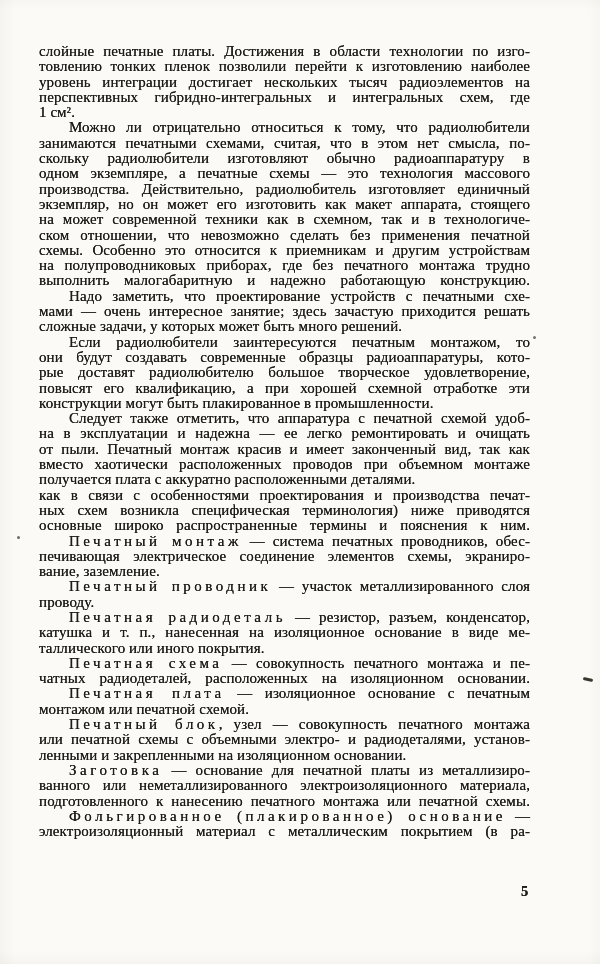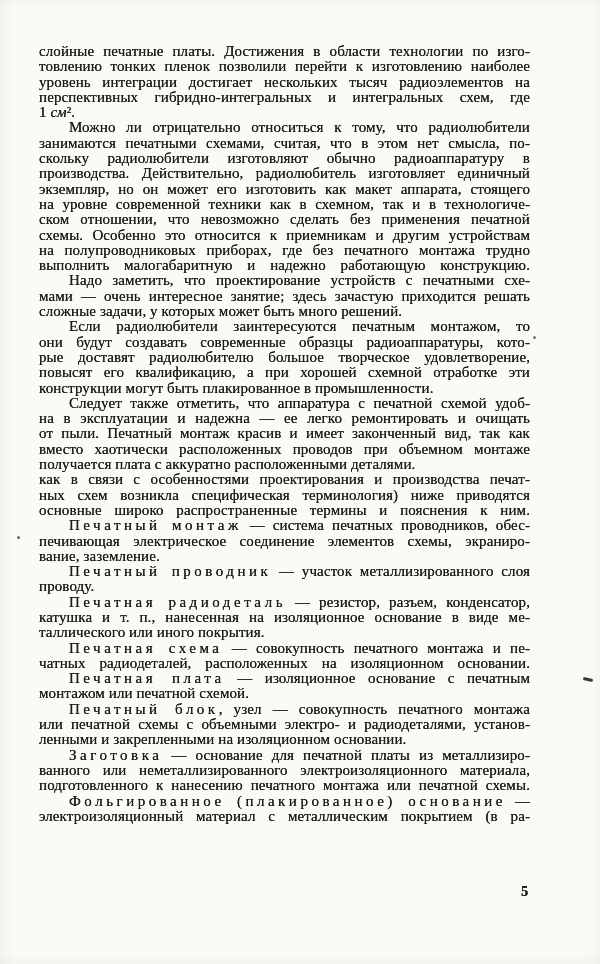--- a/index.html
+++ b/index.html
@@ -30,21 +30,21 @@
     
     text-shadow: 0 0 0.45px rgba(20,18,16,0.9);
   }
   .line.just {
     white-space: normal;
     text-align: justify;
     text-align-last: justify;
   }
   .line.ind { text-indent: 30px; }
   .line .sp { letter-spacing: 3.5px; }
-  .line .it { font-style: italic; letter-spacing: 0; margin-top: 24px; }
+  .line .it { letter-spacing: 0; margin-top: 24px; }
   .page-number {
     position: absolute;
     top: 883px;
     left: 521px;
     font-size: 14.5px;
     font-weight: bold;
     letter-spacing: 0;
     text-shadow: 0 0 0.5px rgba(20,18,16,0.9);
   }
   
@@ -75,23 +75,24 @@
   <div class="textblock">
 
   <div class="line just">слойные печатные платы. Достижения в области технологии по изго-</div>
       <div class="line just">товлению тонких пленок позволили перейти к изготовлению наиболее</div>
       <div class="line just">уровень интеграции достигает нескольких тысяч радиоэлементов на</div>
       <div class="line just">перспективных гибридно-интегральных и интегральных схем, где</div>
       <div class="line"><span>1 </span><span class="it">см</span><span>².</span></div>
       <div class="line ind just">Можно ли отрицательно относиться к тому, что радиолюбители</div>
       <div class="line just">занимаются печатными схемами, считая, что в этом нет смысла, по-</div>
       <div class="line just">скольку радиолюбители изготовляют обычно радиоаппаратуру в</div>
+      <div class="line just">одном экземпляре, а печатные схемы — это технология массового</div>
       <div class="line just">производства. Действительно, радиолюбитель изготовляет единичный</div>
       <div class="line just">экземпляр, но он может его изготовить как макет аппарата, стоящего</div>
-      <div class="line just">на уровне современной техники как в схемном, так и в технологиче-</div>
+      <div class="line just">на может современной техники как в схемном, так и в технологиче-</div>
       <div class="line just">ском отношении, что невозможно сделать без применения печатной</div>
       <div class="line just">схемы. Особенно это относится к приемникам и другим устройствам</div>
       <div class="line just">на полупроводниковых приборах, где без печатного монтажа трудно</div>
       <div class="line just">выполнить малогабаритную и надежно работающую конструкцию.</div>
       <div class="line ind just">Надо заметить, что проектирование устройств с печатными схе-</div>
       <div class="line just">мами — очень интересное занятие; здесь зачастую приходится решать</div>
       <div class="line">сложные задачи, у которых может быть много решений.</div>
       <div class="line ind just">Если радиолюбители заинтересуются печатным монтажом, то</div>
       <div class="line just">они будут создавать современные образцы радиоаппаратуры, кото-</div>
       <div class="line just">рые доставят радиолюбителю большое творческое удовлетворение,</div>

